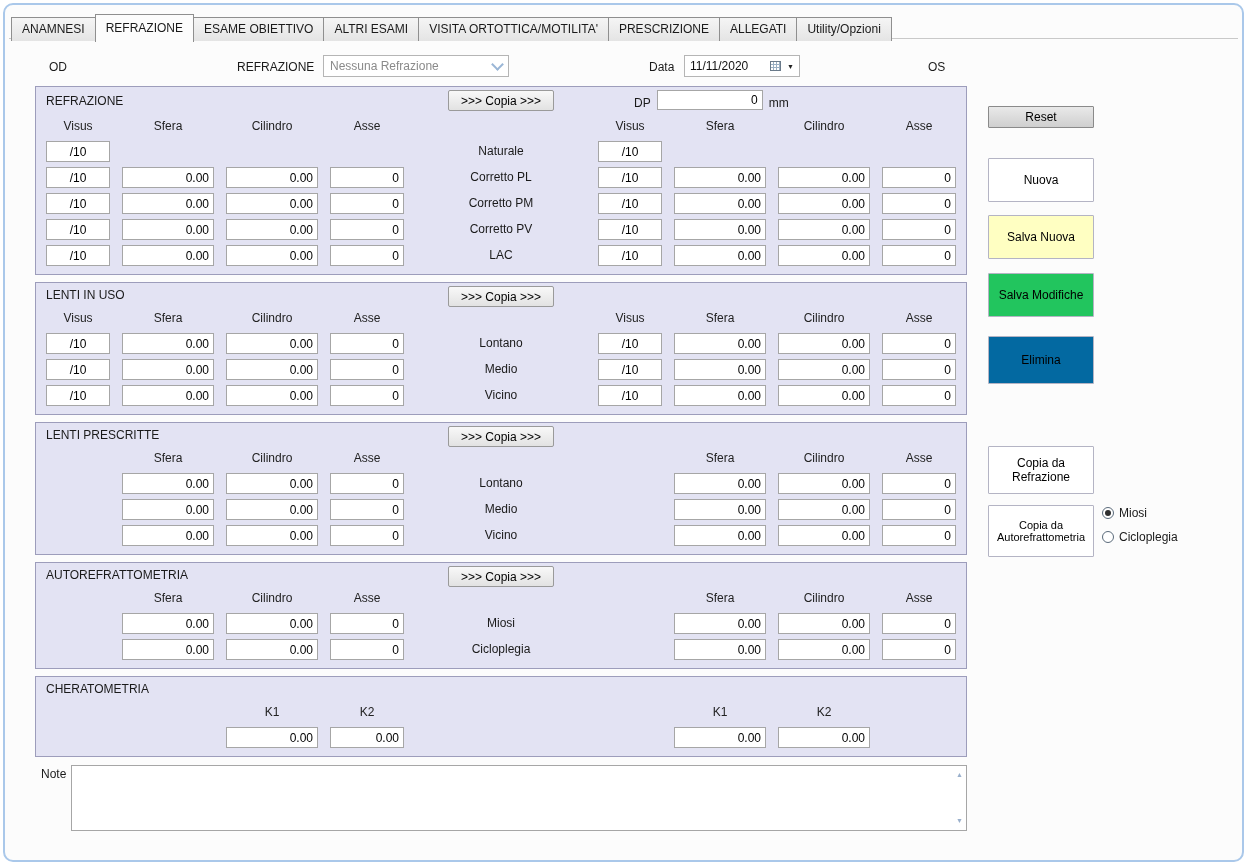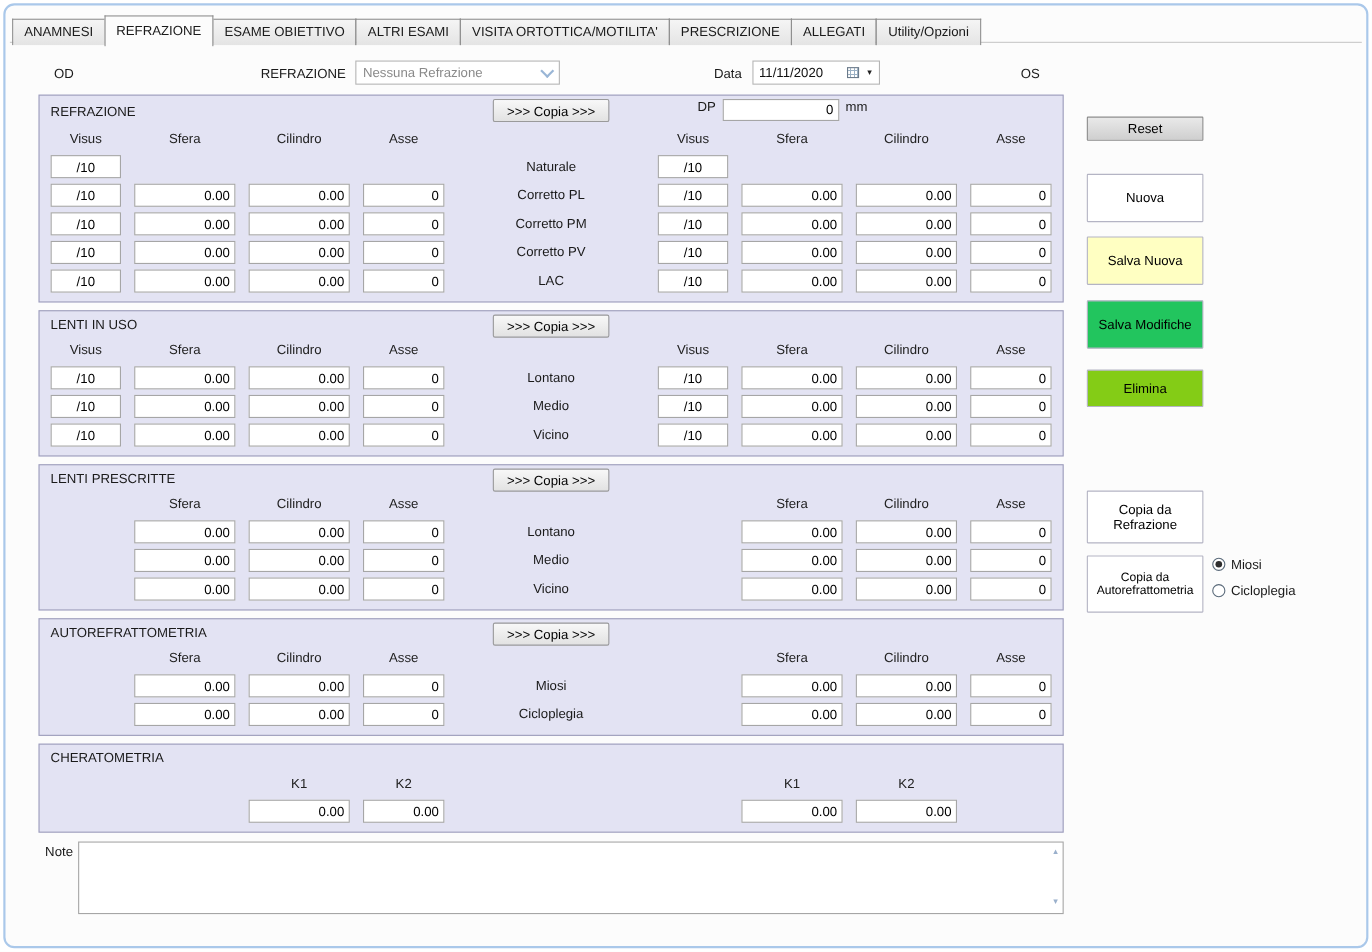--- a/index.html
+++ b/index.html
@@ -51,21 +51,21 @@
   .panel{background:#e3e3f3;border:1px solid #9d9dbb;margin-bottom:7px;position:relative;box-sizing:border-box;}
   .panel-head{position:relative;height:26px;}
   .panel-head.compact{height:22px;}
   .panel-title{position:absolute;left:10px;top:7px;}
   .panel-head.compact .panel-title{top:5px;}
   .copy-btn{
     position:absolute;left:50%;transform:translateX(-50%);top:3px;width:106px;height:21px;
     border:1px solid #9a9a9a;background:linear-gradient(#f8f8f8,#e2e2e2);
     font:12px "Liberation Sans", sans-serif;border-radius:2px;cursor:default;
   }
-  .dp-group{position:absolute;left:598px;top:3px;display:flex;align-items:flex-start;gap:6px;}
+  .dp-group{position:absolute;left:598px;top:3px;display:flex;align-items:flex-end;gap:6px;}
   .dp-input{width:106px;height:20px;box-sizing:border-box;border:1px solid #a6a6a6;text-align:right;
     font:12px "Liberation Sans", sans-serif;padding:0 4px;}
   .pgrid{
     display:grid;grid-template-columns:64px 92px 92px 74px 1fr 64px 92px 92px 74px;
     column-gap:12px;row-gap:5px;padding:2px 10px 8px;align-items:center;
   }
   .col-h{text-align:center;color:#222;height:16px;line-height:16px;}
   .row-label{text-align:center;line-height:21px;}
   .ph{height:21px;}
   .cell{
@@ -90,21 +90,21 @@
   .sbtn{
     position:absolute;left:0;width:106px;box-sizing:border-box;
     border:1px solid #b4b4c4;background:#fff;border-radius:1px;
     display:flex;align-items:center;justify-content:center;text-align:center;
     font:12px "Liberation Sans", sans-serif;cursor:default;padding:2px;
   }
   .b-reset{top:83px;height:22px;background:linear-gradient(#e9e9e9,#cfcfcf);border:1px solid #8a8a8a;}
   .b-nuova{top:135px;height:44px;}
   .b-salva-nuova{top:192px;height:44px;background:#ffffc2;}
   .b-salva-mod{top:250px;height:44px;background:#22c55e;}
-  .b-elimina{top:313px;height:34px;background:#84cc16;}
+  .b-elimina{top:313px;height:48px;background:#0369a1;}
   .b-copia-refr{top:423px;height:48px;}
   .b-copia-auto{top:482px;height:52px;font-size:11px;}
   .radio-group{position:absolute;left:114px;top:483px;display:flex;flex-direction:column;gap:10px;}
   .radio{display:flex;align-items:center;gap:5px;white-space:nowrap;cursor:default;}
   .rb{width:12px;height:12px;box-sizing:border-box;border-radius:50%;border:1px solid #5a6a7a;background:#fff;
     display:inline-flex;align-items:center;justify-content:center;}
   .rb.checked::after{content:"";width:6px;height:6px;border-radius:50%;background:#2e2e2e;}
 </style>
 </head>
 <body>

